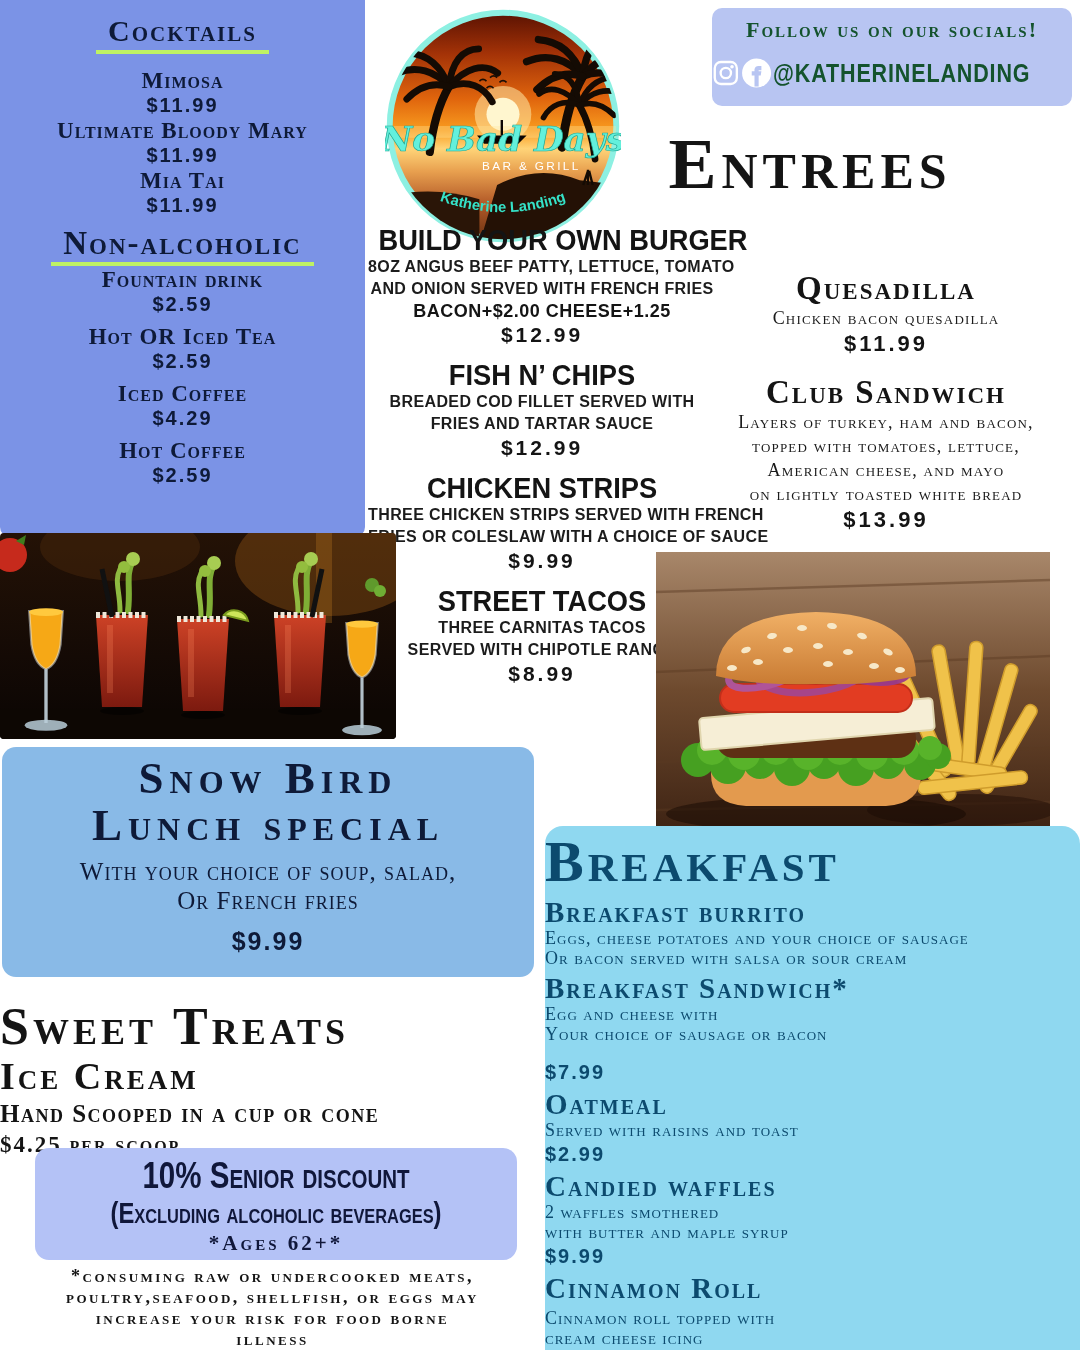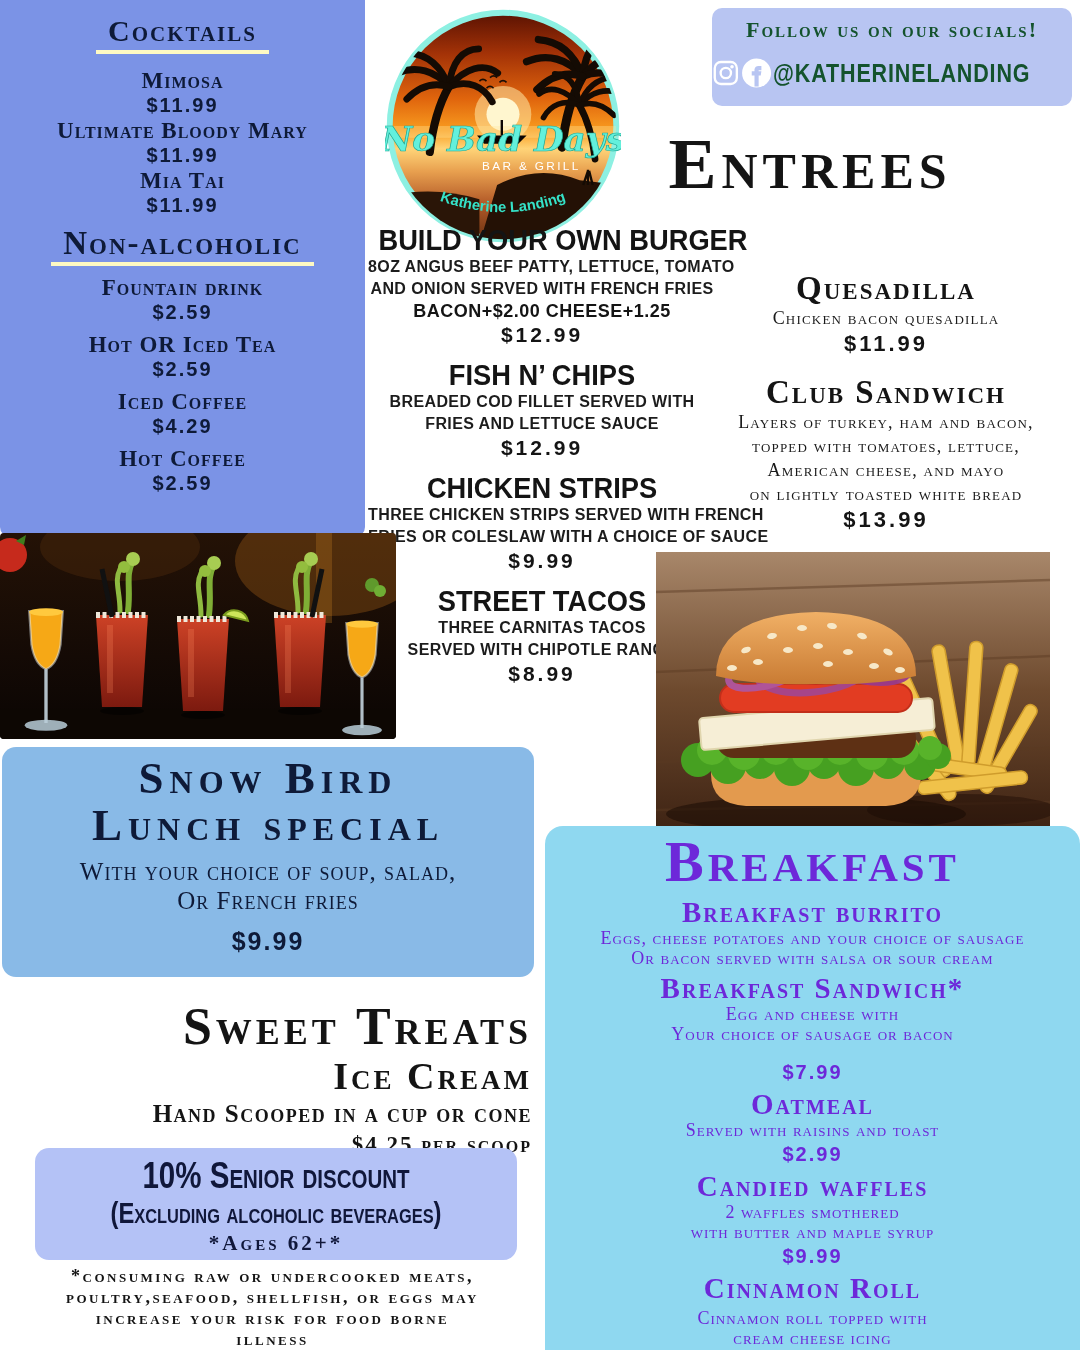--- a/index.html
+++ b/index.html
@@ -8,23 +8,23 @@
   .abs{position:absolute;box-sizing:border-box;}
   .sc{font-variant:small-caps;}
   .navy{color:#0e1a38;}
   p,h1,h2,h3{margin:0;white-space:nowrap;}
 
   
   .bev-panel{left:0;top:0;width:365px;height:537px;background:#7b93e6;border-radius:0 0 10px 10px;
              text-align:center;padding-top:6px;}
   .bev-title{font-size:46px;font-weight:bold;letter-spacing:3px;line-height:50px;}
   .bev-sub{display:inline-block;font-size:30px;font-weight:bold;letter-spacing:2px;line-height:34px;
-           border-bottom:4px solid #fef9c3;padding:0 12px 2px 12px;margin-top:8px;}
+           border-bottom:4px solid #bef264;padding:0 12px 2px 12px;margin-top:8px;}
   .bev-items1{margin-top:14px;}
-  .bev-items2{margin-top:10px;}
+  .bev-items2{margin-top:2px;}
   .bev-name{font-size:23px;font-weight:bold;letter-spacing:1px;line-height:25px;}
   .bev-price{font-size:20px;font-weight:bold;letter-spacing:2px;line-height:25px;
              font-family:"Liberation Sans","DejaVu Sans",sans-serif;}
   .bev-items2 .bev-item{margin-bottom:9px;}
   .bev-items2 .bev-name{line-height:24px;}
   .bev-items2 .bev-price{line-height:24px;}
 
   
   .logo{left:385px;top:8px;width:236px;height:236px;}
 
@@ -61,42 +61,42 @@
 
   
   .snow-panel{left:2px;top:747px;width:532px;height:230px;background:#89bae7;border-radius:14px;
               text-align:center;padding-top:8px;}
   .snow-title{font-size:45px;font-weight:bold;letter-spacing:6px;line-height:47px;}
   .snow-desc{font-size:25px;letter-spacing:1px;line-height:29px;margin-top:8px;}
   .snow-price{font-size:25px;font-weight:bold;letter-spacing:2px;margin-top:12px;
               font-family:"Liberation Sans","DejaVu Sans",sans-serif;}
 
   
-  .sweet{left:0;top:1000px;width:532px;text-align:right;}
+  .sweet{left:0;top:1000px;width:532px;text-align:left;}
   .sweet-title{font-size:52px;font-weight:bold;letter-spacing:4px;line-height:54px;}
   .sweet-sub{font-size:38px;font-weight:bold;letter-spacing:3px;line-height:44px;}
   .sweet-desc{font-size:25px;font-weight:bold;letter-spacing:1.5px;line-height:32px;}
   .sweet-price{font-size:23px;font-weight:bold;letter-spacing:2px;line-height:30px;}
 
   
   .senior-panel{left:35px;top:1148px;width:482px;height:112px;background:#b4c2f6;border-radius:14px;
                 text-align:center;color:#10173a;padding-top:8px;}
   .senior-l1{font-family:"Liberation Sans","DejaVu Sans",sans-serif;font-size:36px;font-weight:bold;
              line-height:40px;transform:scaleX(.82);transform-origin:center;}
   .senior-l2{font-family:"Liberation Sans","DejaVu Sans",sans-serif;font-size:29px;font-weight:bold;
              line-height:34px;transform:scaleX(.82);transform-origin:center;}
   .senior-l3{font-size:21px;font-weight:bold;letter-spacing:3px;line-height:26px;}
 
   
   .disclaimer{left:0;top:1266px;width:545px;text-align:center;}
   .disclaimer p{font-size:18px;font-weight:bold;letter-spacing:2.5px;line-height:21px;}
 
   
   .bk-panel{left:545px;top:826px;width:535px;height:524px;background:#8fd8f0;border-radius:18px 18px 0 0;
-            text-align:center;color:#6d28d9;padding-top:6px;}
+            color:#0c4a6e;padding-top:6px;}
   .bk-title{font-size:58px;font-weight:bold;letter-spacing:4px;line-height:60px;}
   .bk-name{font-size:29px;font-weight:bold;letter-spacing:2px;line-height:31px;}
   .bk-desc{font-size:18px;letter-spacing:1px;line-height:20px;}
   .bk-price{font-family:"Liberation Sans","DejaVu Sans",sans-serif;font-size:20px;font-weight:bold;
             letter-spacing:2px;line-height:24px;margin-top:2px;}
   .bk-item{margin-top:5px;}
 </style>
 </head>
 <body>
 
@@ -220,21 +220,21 @@
     <div class="menu-item">
       <h3 class="mi-head-sans">BUILD YOUR OWN BURGER</h3>
       <p class="mi-desc-sans">8OZ ANGUS BEEF PATTY, LETTUCE, TOMATO</p>
       <p class="mi-desc-sans">AND ONION SERVED WITH FRENCH FRIES</p>
       <p class="mi-extra">BACON+$2.00 CHEESE+1.25</p>
       <p class="mi-price">$12.99</p>
     </div>
     <div class="menu-item">
       <h3 class="mi-head-sans">FISH N’ CHIPS</h3>
       <p class="mi-desc-sans">BREADED COD FILLET SERVED WITH</p>
-      <p class="mi-desc-sans">FRIES AND LETTUCE SAUCE</p>
+      <p class="mi-desc-sans">FRIES AND TARTAR SAUCE</p>
       <p class="mi-price">$12.99</p>
     </div>
     <div class="menu-item">
       <h3 class="mi-head-sans">CHICKEN STRIPS</h3>
       <p class="mi-desc-sans">THREE CHICKEN STRIPS SERVED WITH FRENCH</p>
       <p class="mi-desc-sans">FRIES OR COLESLAW WITH A CHOICE OF SAUCE</p>
       <p class="mi-price">$9.99</p>
     </div>
     <div class="menu-item">
       <h3 class="mi-head-sans">STREET TACOS</h3>

